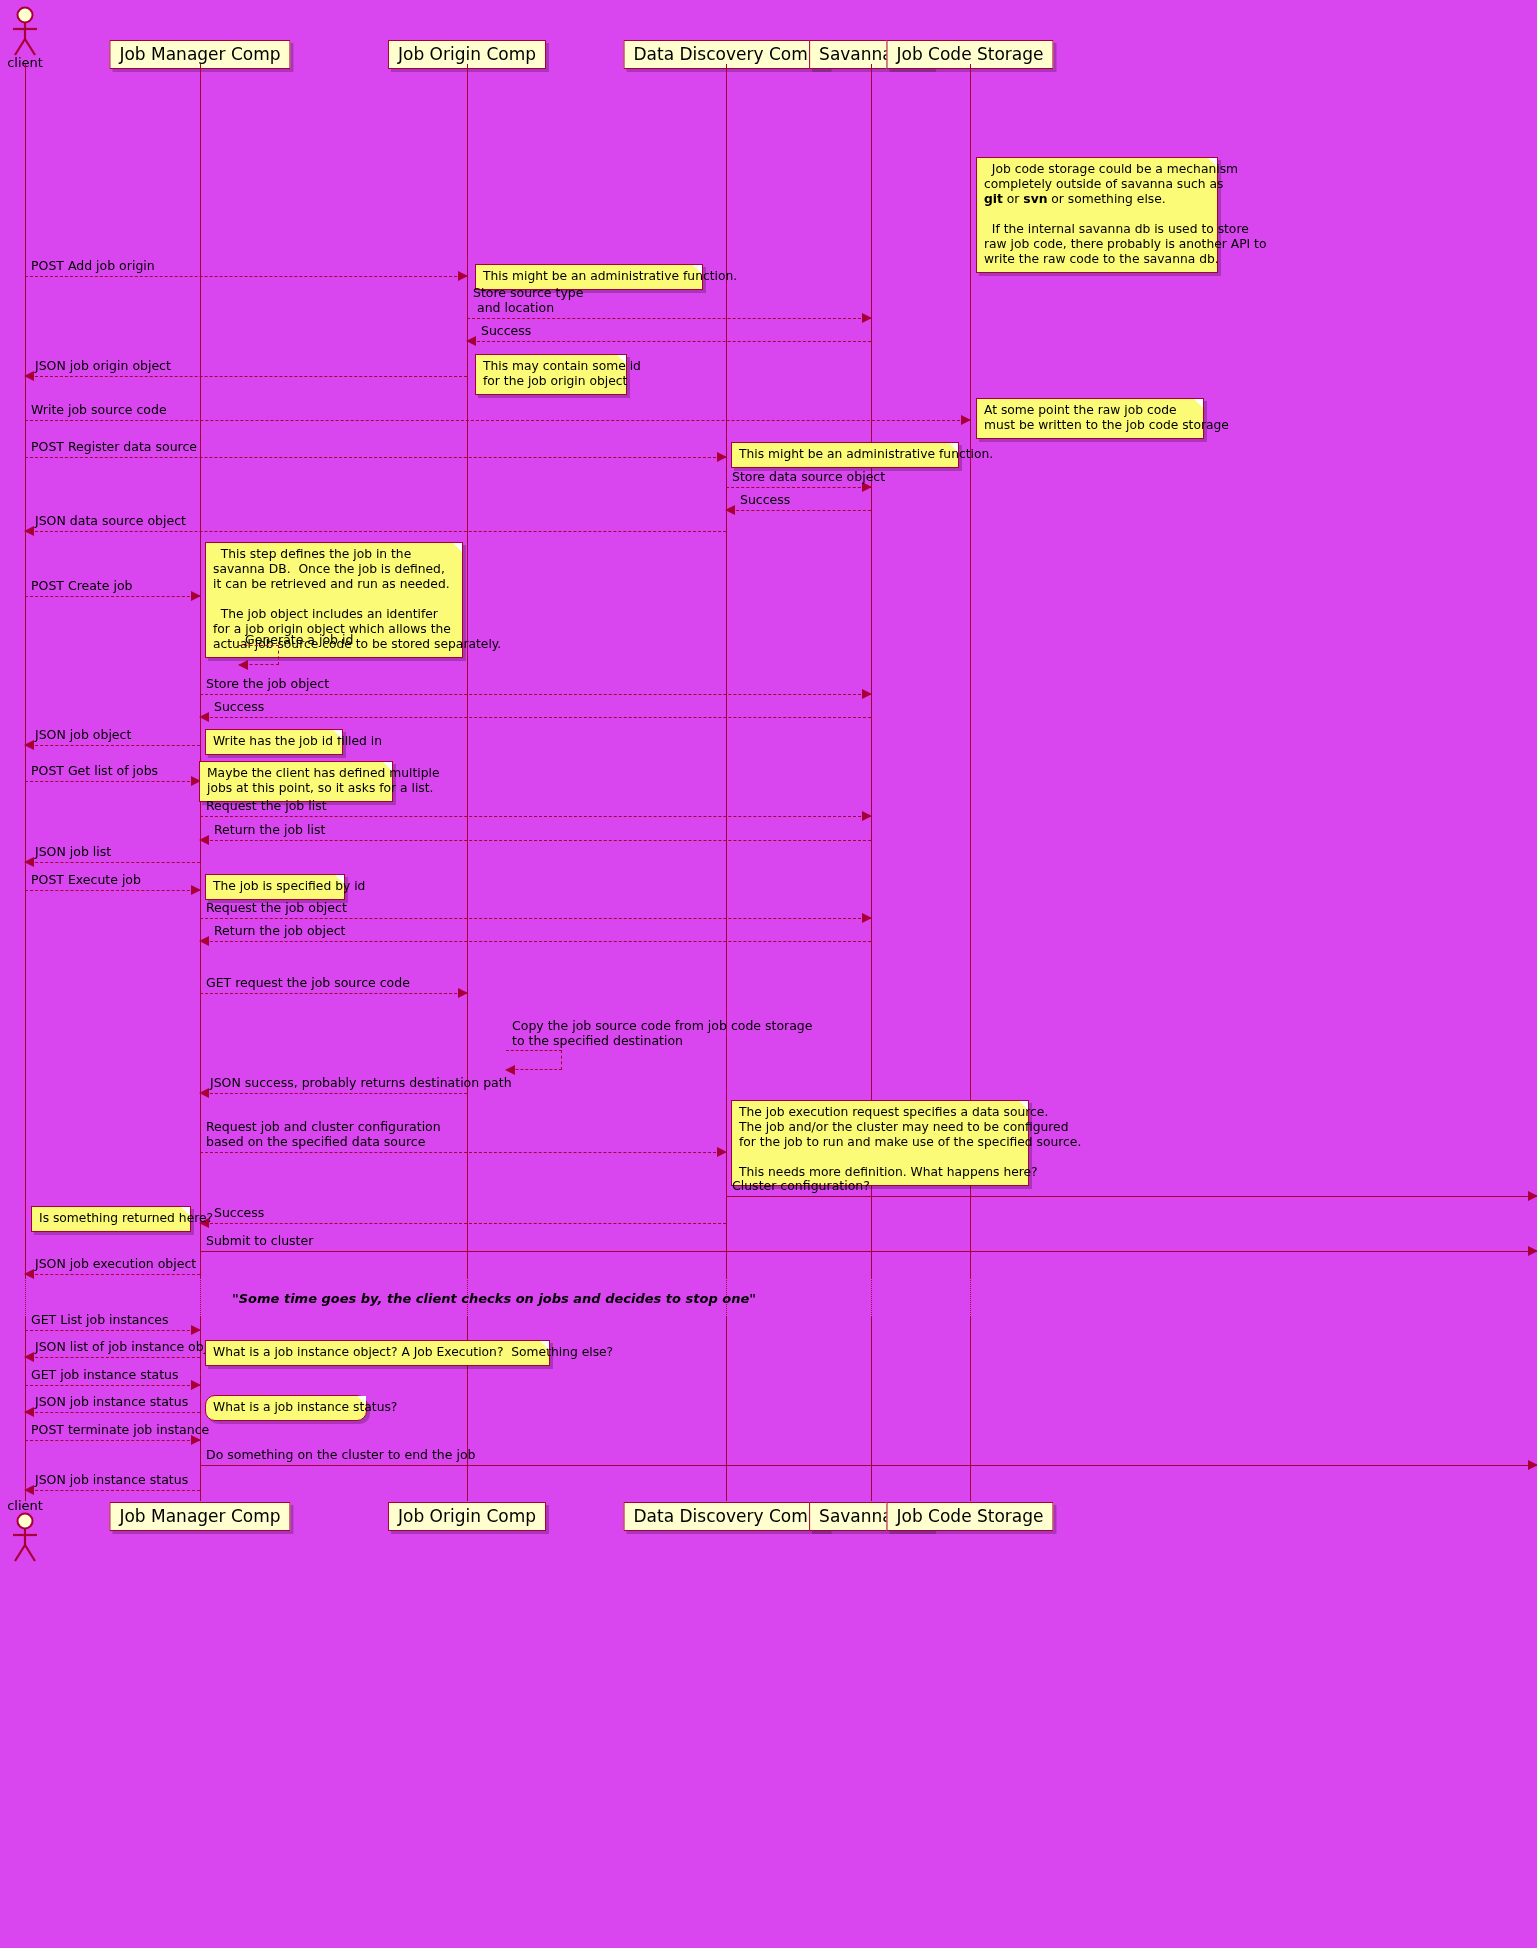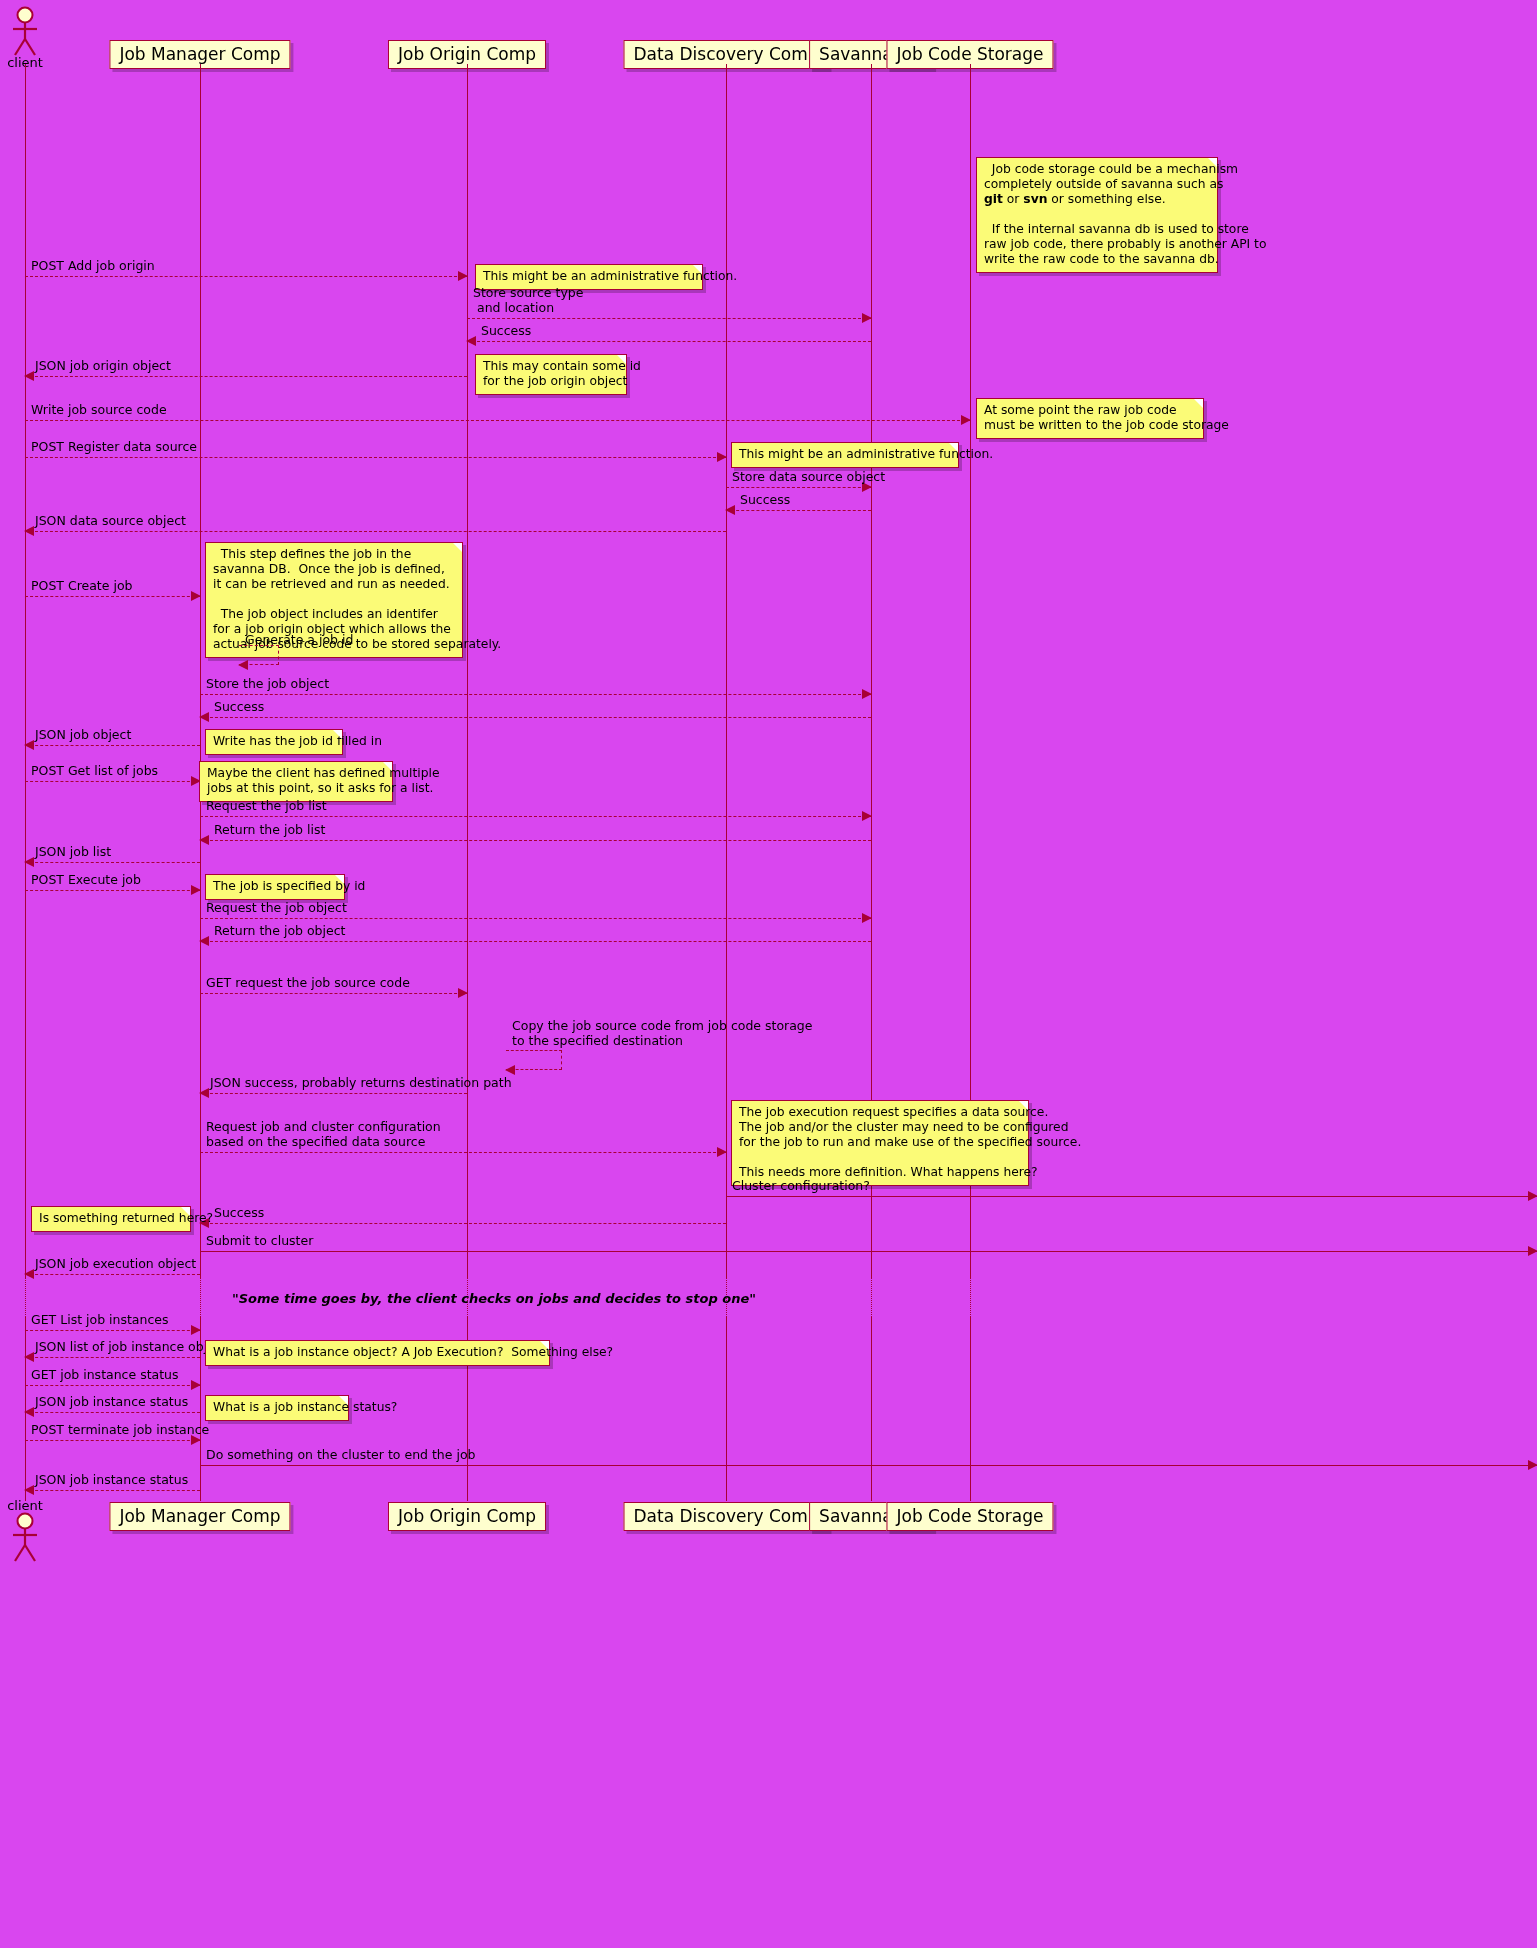--- a/index.html
+++ b/index.html
@@ -365,21 +365,21 @@
     <div class="line"></div>
     <div class="head right"></div>
     <div class="label l">GET job instance status</div>
   </div>
 
   <div class="msg" style="left:25px;top:1412px;width:175px;">
     <div class="line"></div>
     <div class="head left"></div>
     <div class="label l" style="left:10px;">JSON job instance status</div>
   </div>
-  <div class="note" style="left:205px;top:1395px;width:144px;">What is a job instance status?</div>
+  <div class="note" style="left:205px;top:1395px;width:162px;border-radius:10px;">What is a job instance status?</div>
 
   <div class="msg" style="left:25px;top:1440px;width:175px;">
     <div class="line"></div>
     <div class="head right"></div>
     <div class="label l">POST terminate job instance</div>
   </div>
 
   <div class="msg solid" style="left:200px;top:1465px;width:1337px;">
     <div class="line"></div>
     <div class="head right"></div>

